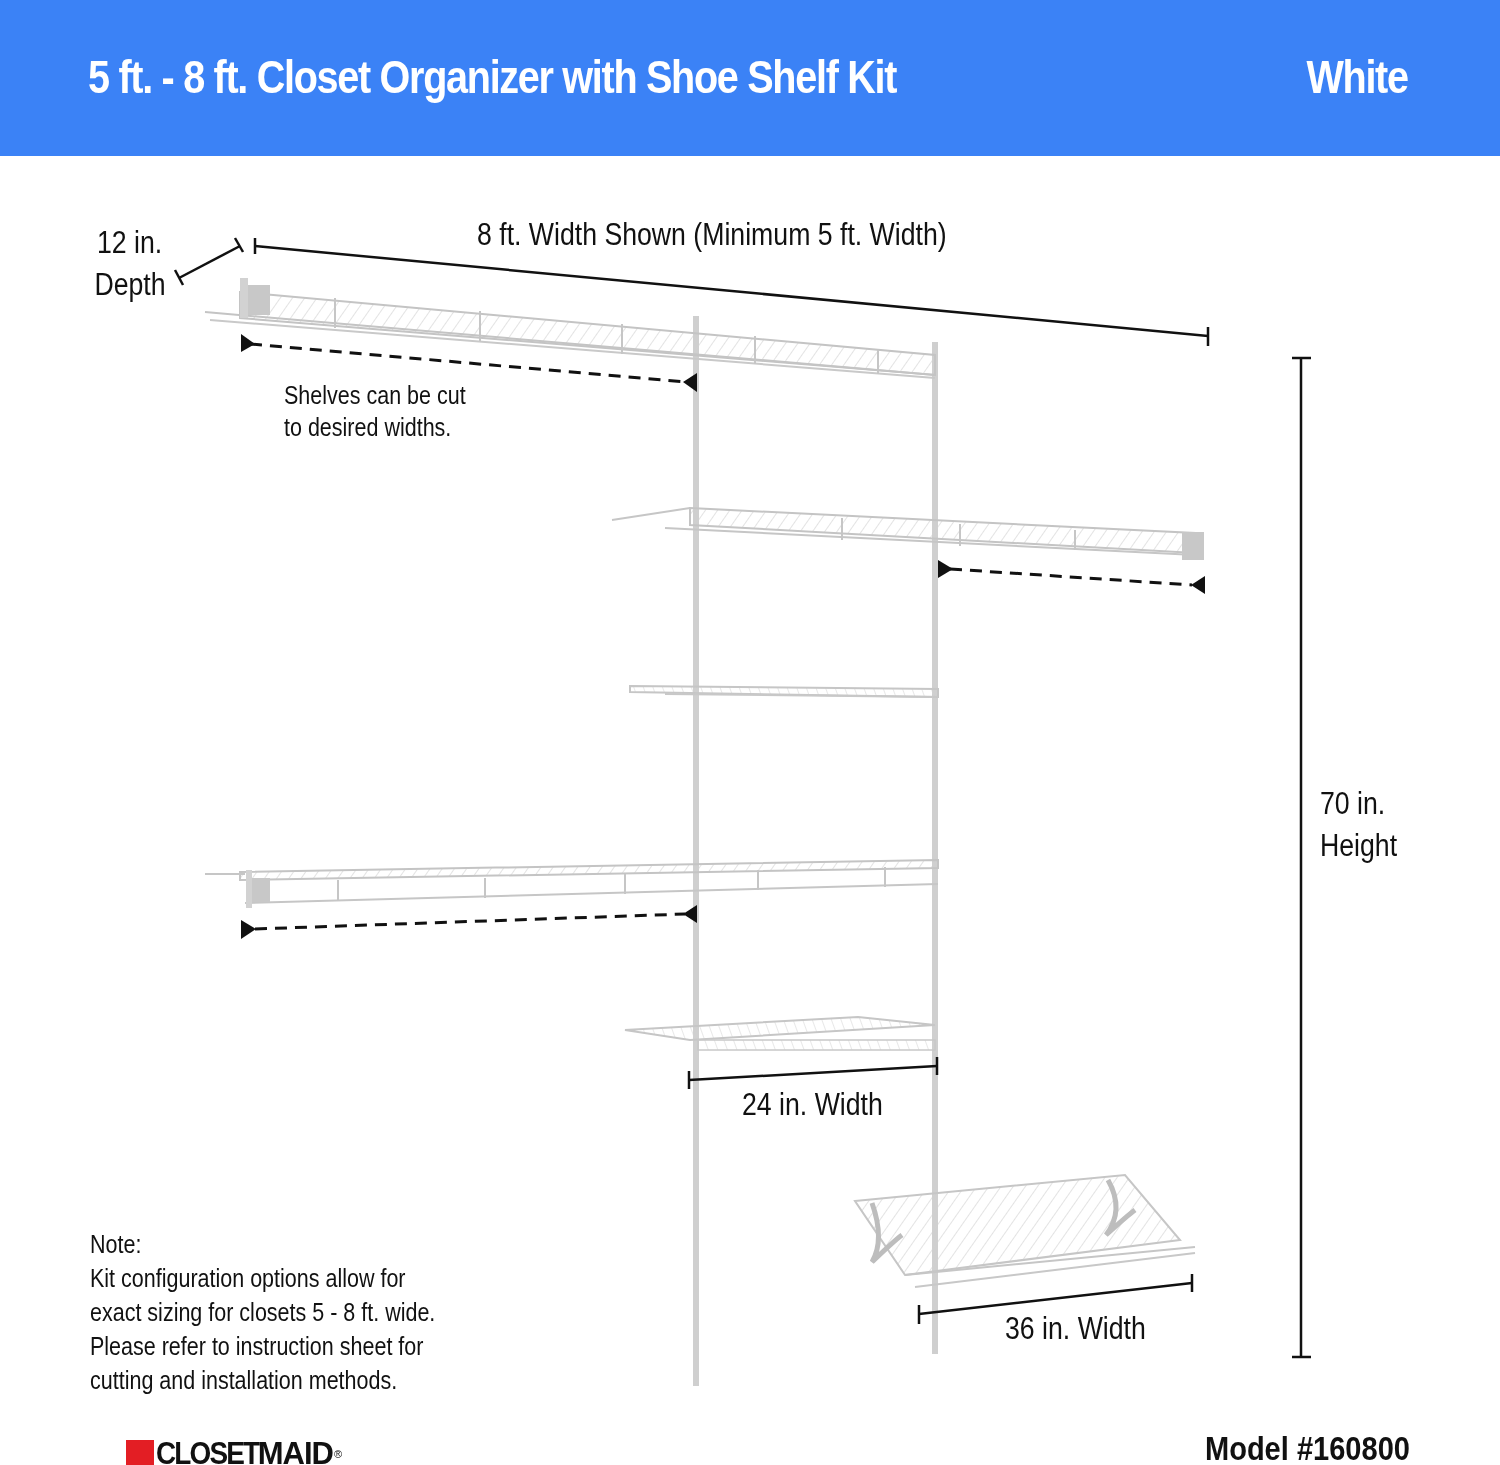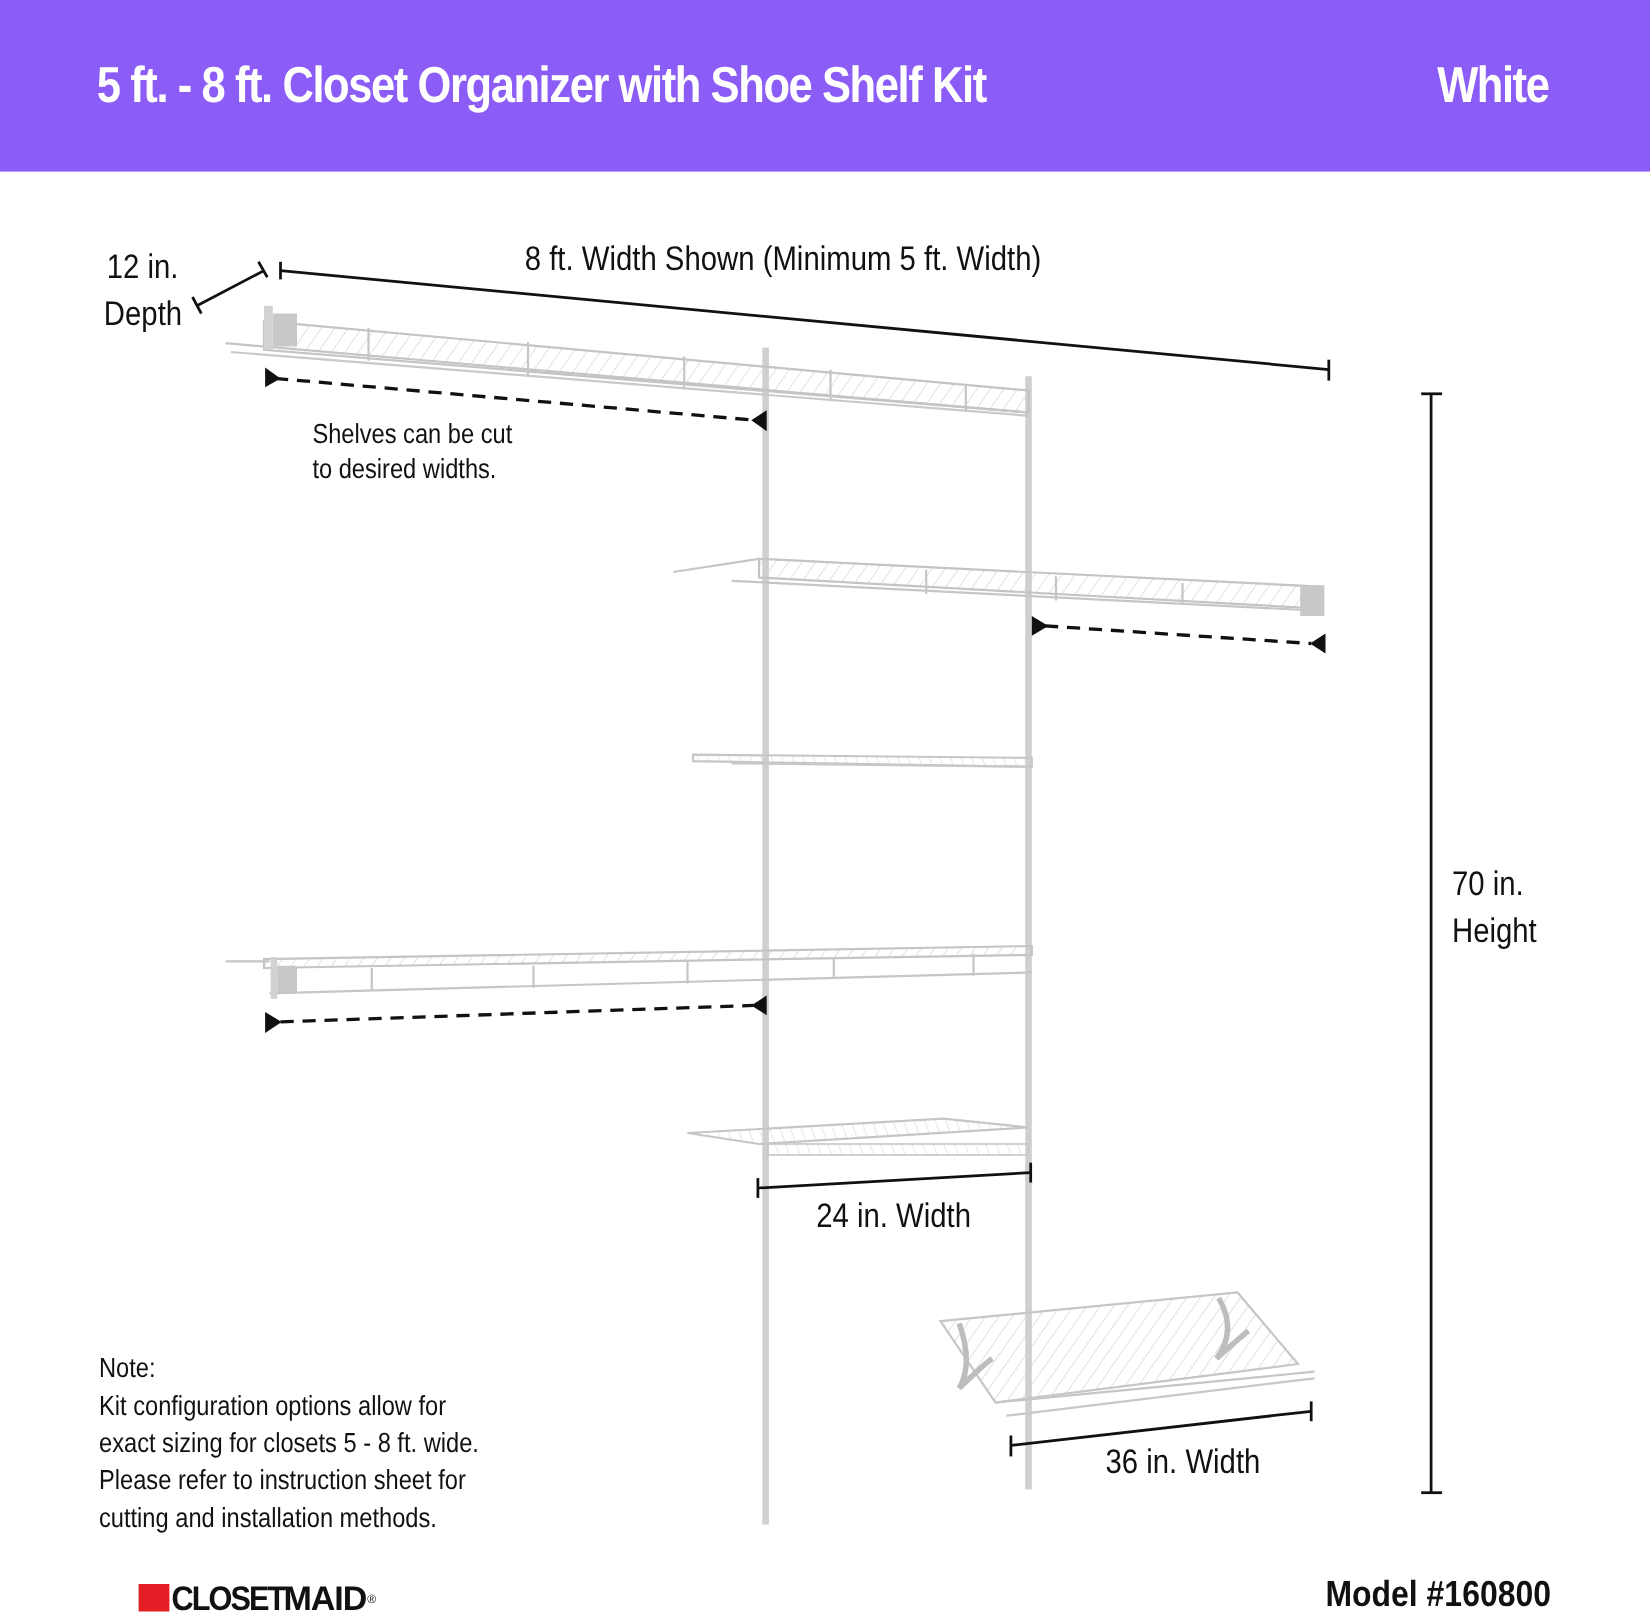--- a/index.html
+++ b/index.html
@@ -1,17 +1,17 @@
 <!DOCTYPE html>
 <html><head>
 <meta charset="utf-8">
 <style>
   html, body { margin: 0; padding: 0; background: #ffffff; }
   body { width: 1500px; height: 1465px; position: relative; overflow: hidden; font-family: "Liberation Sans", sans-serif; color: #111; }
-  .header { position: absolute; left: 0; top: 0; width: 1500px; height: 156px; background: #8b5cf6; }
+  .header { position: absolute; left: 0; top: 0; width: 1500px; height: 156px; background: #3b82f6; }
   .header-title { position: absolute; left: 88px; top: 50px; font-family: "Liberation Sans", sans-serif; font-weight: bold; font-size: 46px; color: #fff; letter-spacing: -1.5px; transform: scaleX(0.86); transform-origin: left center; white-space: nowrap; }
   .header-color { position: absolute; right: 92px; top: 50px; font-family: "Liberation Sans", sans-serif; font-weight: bold; font-size: 46px; color: #fff; letter-spacing: -1.5px; transform: scaleX(0.86); transform-origin: right center; white-space: nowrap; }
   .label { position: absolute; font-family: "Liberation Sans", sans-serif; font-size: 31px; color: #111; transform: scaleX(0.86); transform-origin: left top; white-space: nowrap; line-height: 1.35; }
   .small { font-size: 25px; line-height: 1.28; }
   .note { font-size: 25px; line-height: 1.36; }
   svg.diagram { position: absolute; left: 0; top: 0; }
   .logo { position: absolute; left: 90px; top: 1439px; height: 30px; display: flex; align-items: center; margin-left: 36px; }
   .logo-square { width: 28px; height: 28px; background: #e31e24; margin-right: 2px; }
   .logo-bold { font-weight: bold; font-size: 31px; letter-spacing: -2px; color: #111; transform: scaleX(0.9); transform-origin: left center; }
   .logo-thin { font-weight: bold; font-size: 31px; letter-spacing: -1px; color: #111; margin-left: -12px; }

